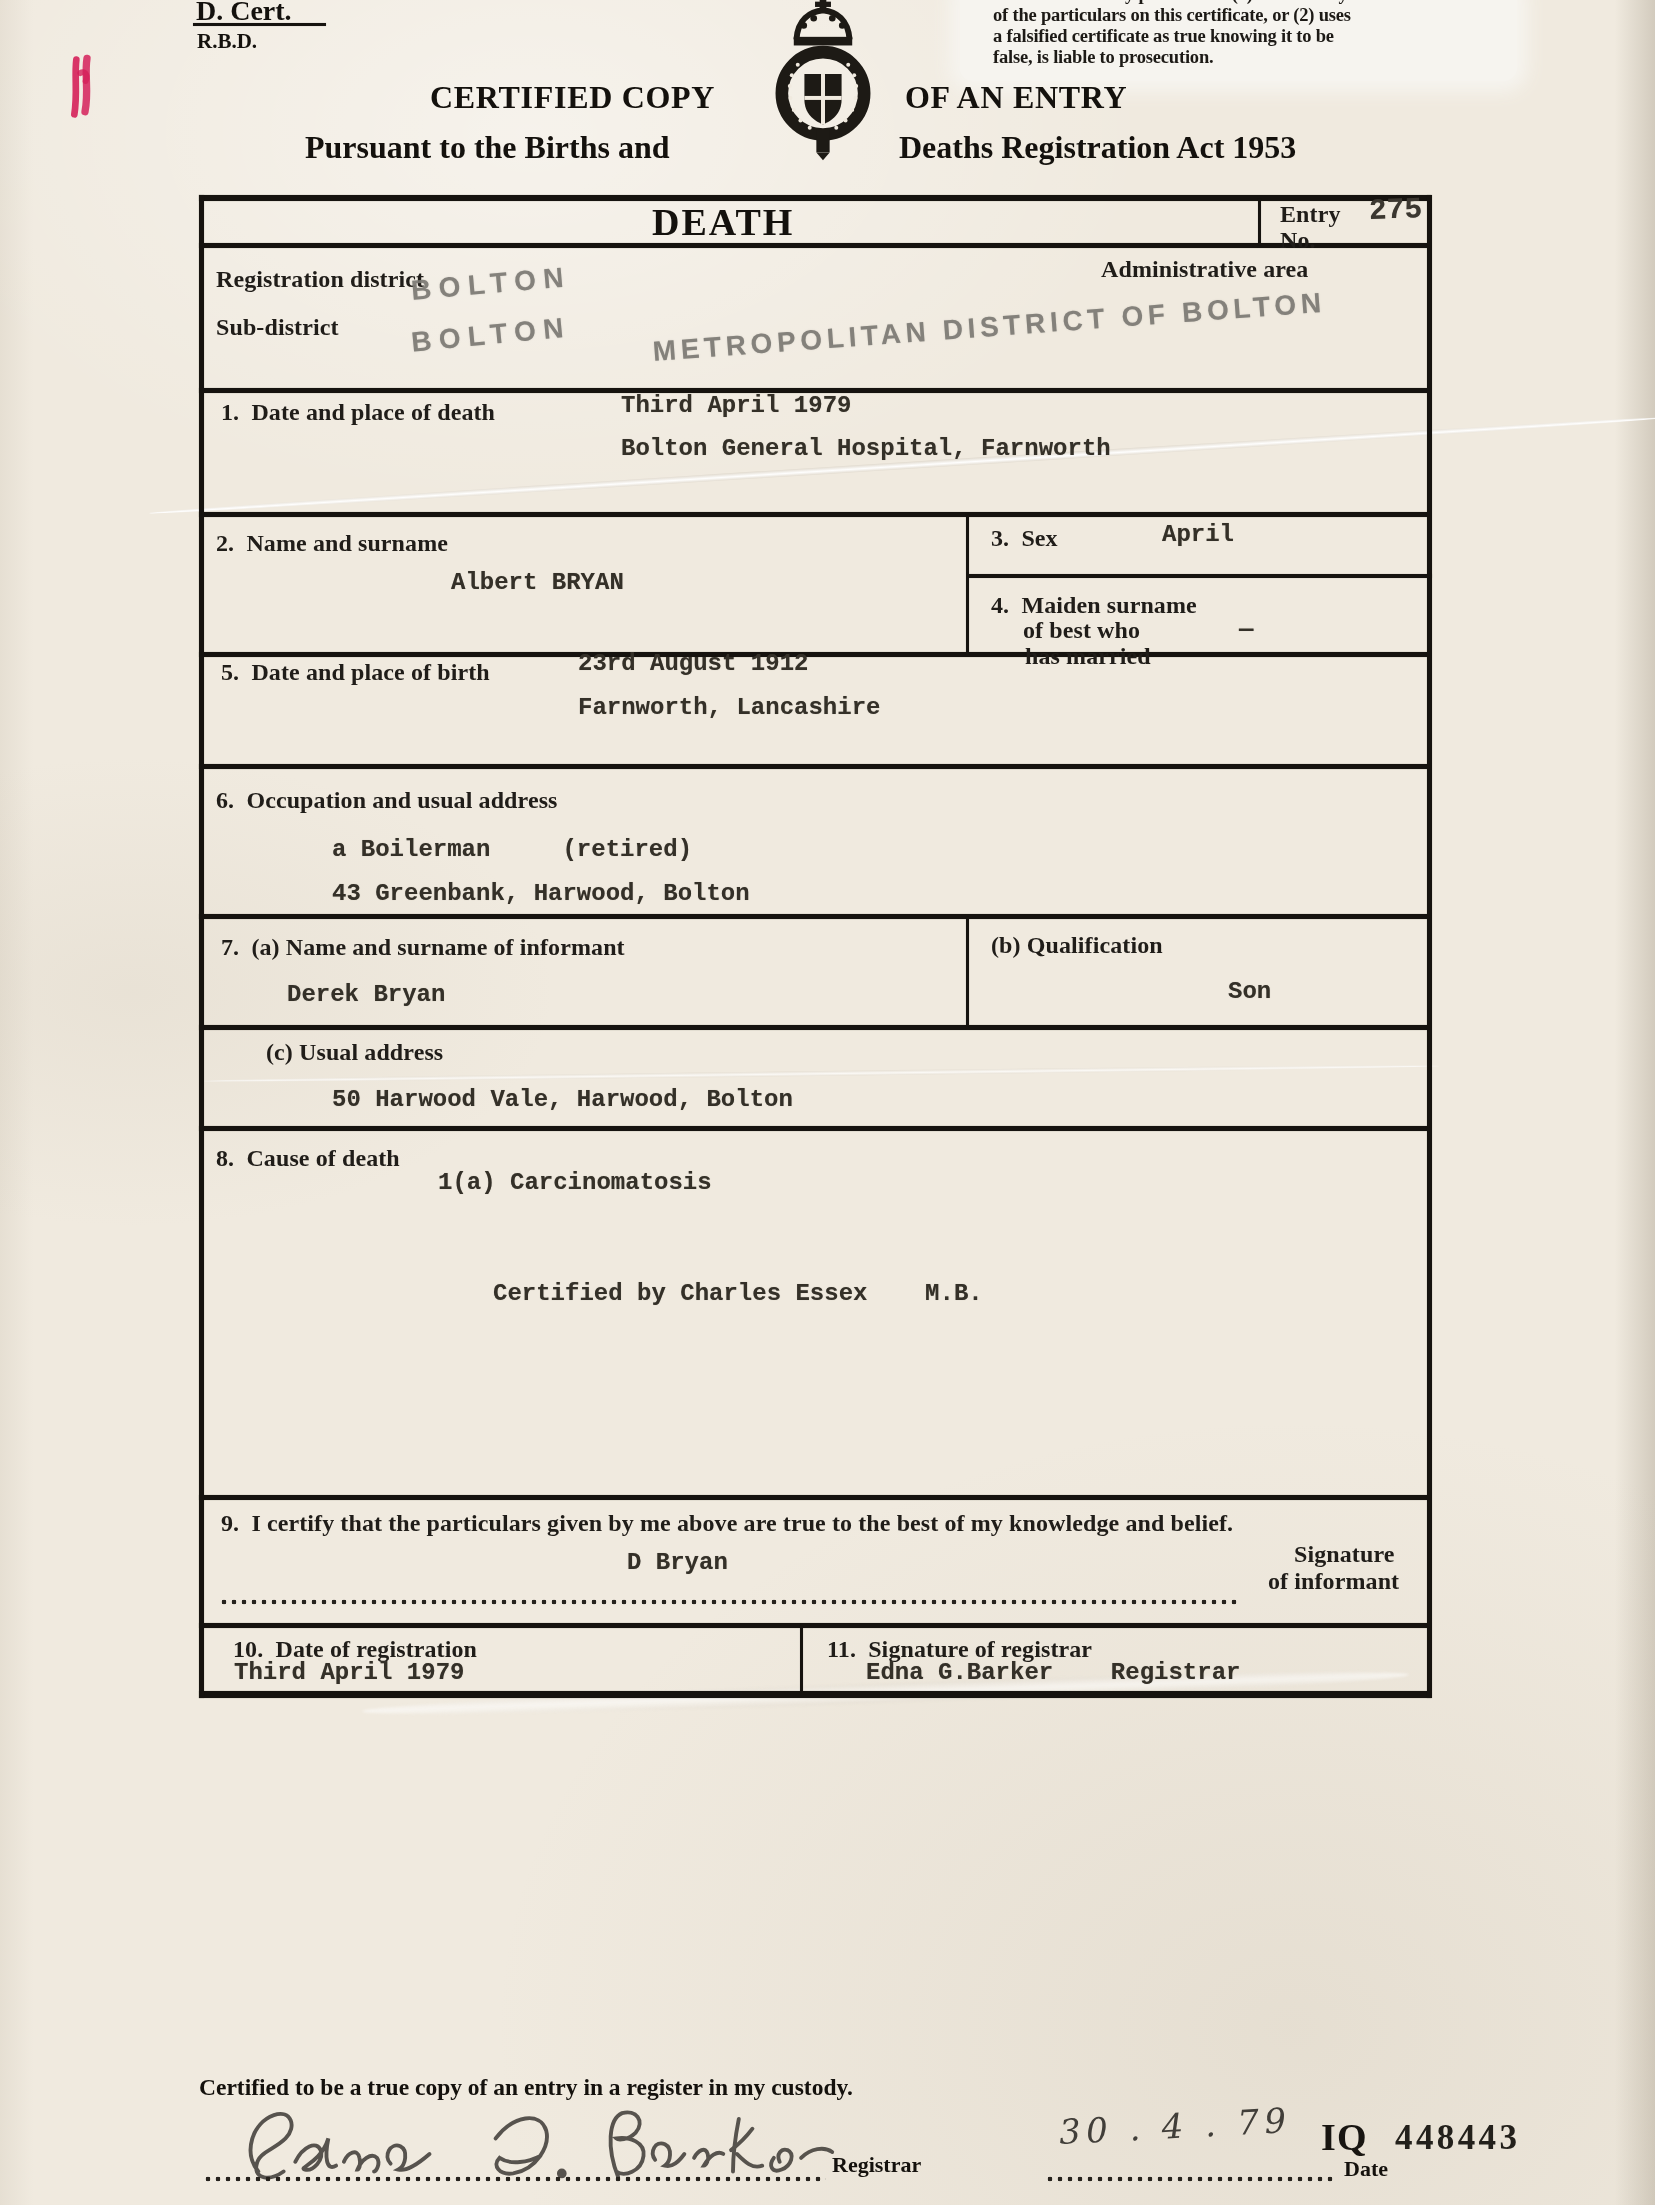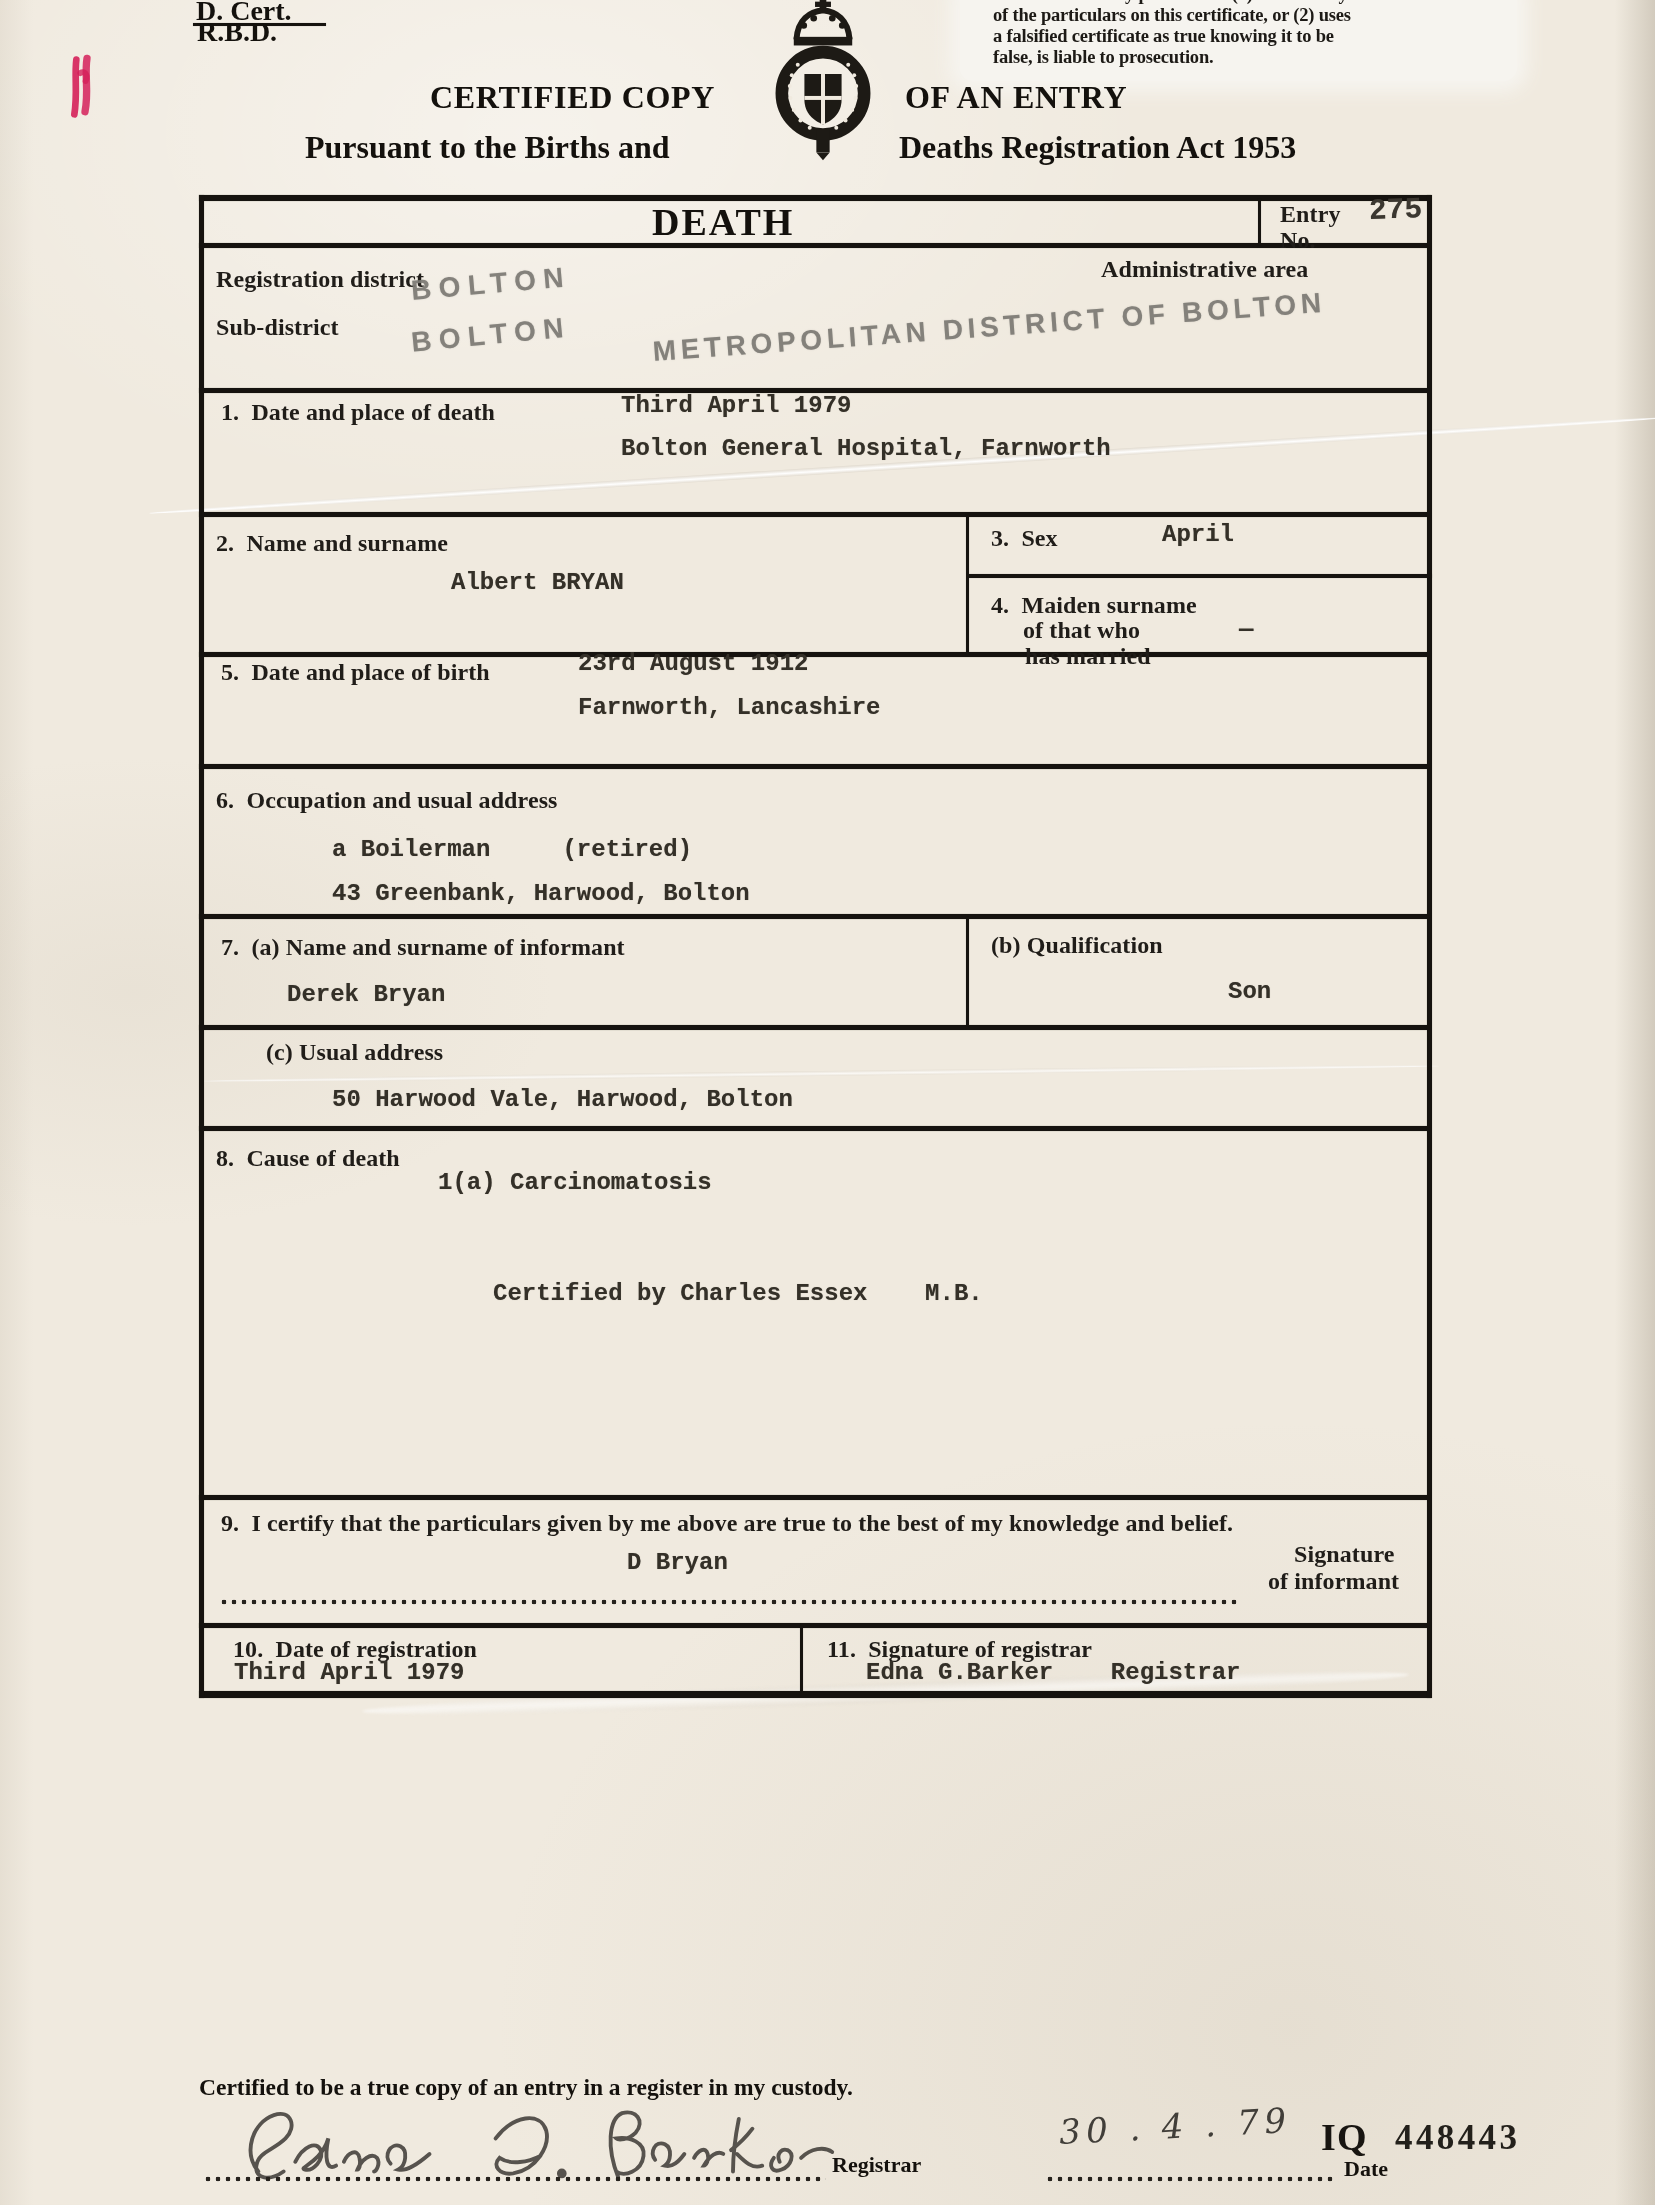--- a/index.html
+++ b/index.html
@@ -83,21 +83,21 @@
               background:linear-gradient(180deg, rgba(118,106,88,0.08), rgba(255,255,255,0.95) 50%, rgba(118,106,88,0.08));"></div>
 
   <svg class="abs" style="left:67px;top:54px;" width="36" height="70" viewBox="0 0 54 104">
     <path d="M14,8 C11,32 16,60 11,90" stroke="#d5215a" stroke-width="10" fill="none" stroke-linecap="round" opacity="0.9"></path>
     <path d="M30,6 C26,30 33,56 27,86" stroke="#d5215a" stroke-width="11" fill="none" stroke-linecap="round" opacity="0.85"></path>
     <path d="M20,28 C26,24 32,30 28,40" stroke="#d5215a" stroke-width="9" fill="none" stroke-linecap="round" opacity="0.8"></path>
   </svg>
 
   <div class="title" style="left:196px;top:-5.4px;font-size:28px;">D. Cert.</div>
   <div class="hline" style="left:193px;top:23px;width:133px;height:3.4px;"></div>
-  <div class="title" style="left:197px;top:16px;font-size:28px;">R.B.D.</div>
+  <div class="title" style="left:197px;top:29px;font-size:21px;">R.B.D.</div>
 
   <div class="abs" style="left:993px;top:0;width:523px;height:79px;overflow:hidden;">
     <div style="margin-top:-16px;">
       <div class="caution-line">CAUTION.—Any person who (1) falsifies any</div>
       <div class="caution-line">of the particulars on this certificate, or (2) uses</div>
       <div class="caution-line">a falsified certificate as true knowing it to be</div>
       <div class="caution-line">false, is liable to prosecution.</div>
     </div>
   </div>
 
@@ -177,21 +177,21 @@
 
   <div class="lbl" style="left:221px;top:399px;">1.  Date and place of death</div>
   <div class="typed" style="left:621px;top:392px;">Third April 1979</div>
   <div class="typed" style="left:621px;top:435px;">Bolton General Hospital, Farnworth</div>
 
   <div class="lbl" style="left:216px;top:530px;">2.  Name and surname</div>
   <div class="typed" style="left:451px;top:569px;">Albert BRYAN</div>
   <div class="lbl" style="left:991px;top:525px;">3.  Sex</div>
   <div class="typed" style="left:1162px;top:521px;">April</div>
   <div class="lbl" style="left:991px;top:592px;">4.  Maiden surname</div>
-  <div class="lbl" style="left:1023px;top:617px;">of that who</div>
+  <div class="lbl" style="left:1023px;top:617px;">of best who</div>
   <div class="lbl" style="left:1025px;top:643px;">has married</div>
   <div class="typed" style="left:1239px;top:616px;">—</div>
 
   <div class="lbl" style="left:221px;top:659px;">5.  Date and place of birth</div>
   <div class="typed" style="left:578px;top:650px;">23rd August 1912</div>
   <div class="typed" style="left:578px;top:694px;">Farnworth, Lancashire</div>
 
   <div class="lbl" style="left:216px;top:787px;">6.  Occupation and usual address</div>
   <div class="typed" style="left:332px;top:836px;">a Boilerman     (retired)</div>
   <div class="typed" style="left:332px;top:880px;">43 Greenbank, Harwood, Bolton</div>

